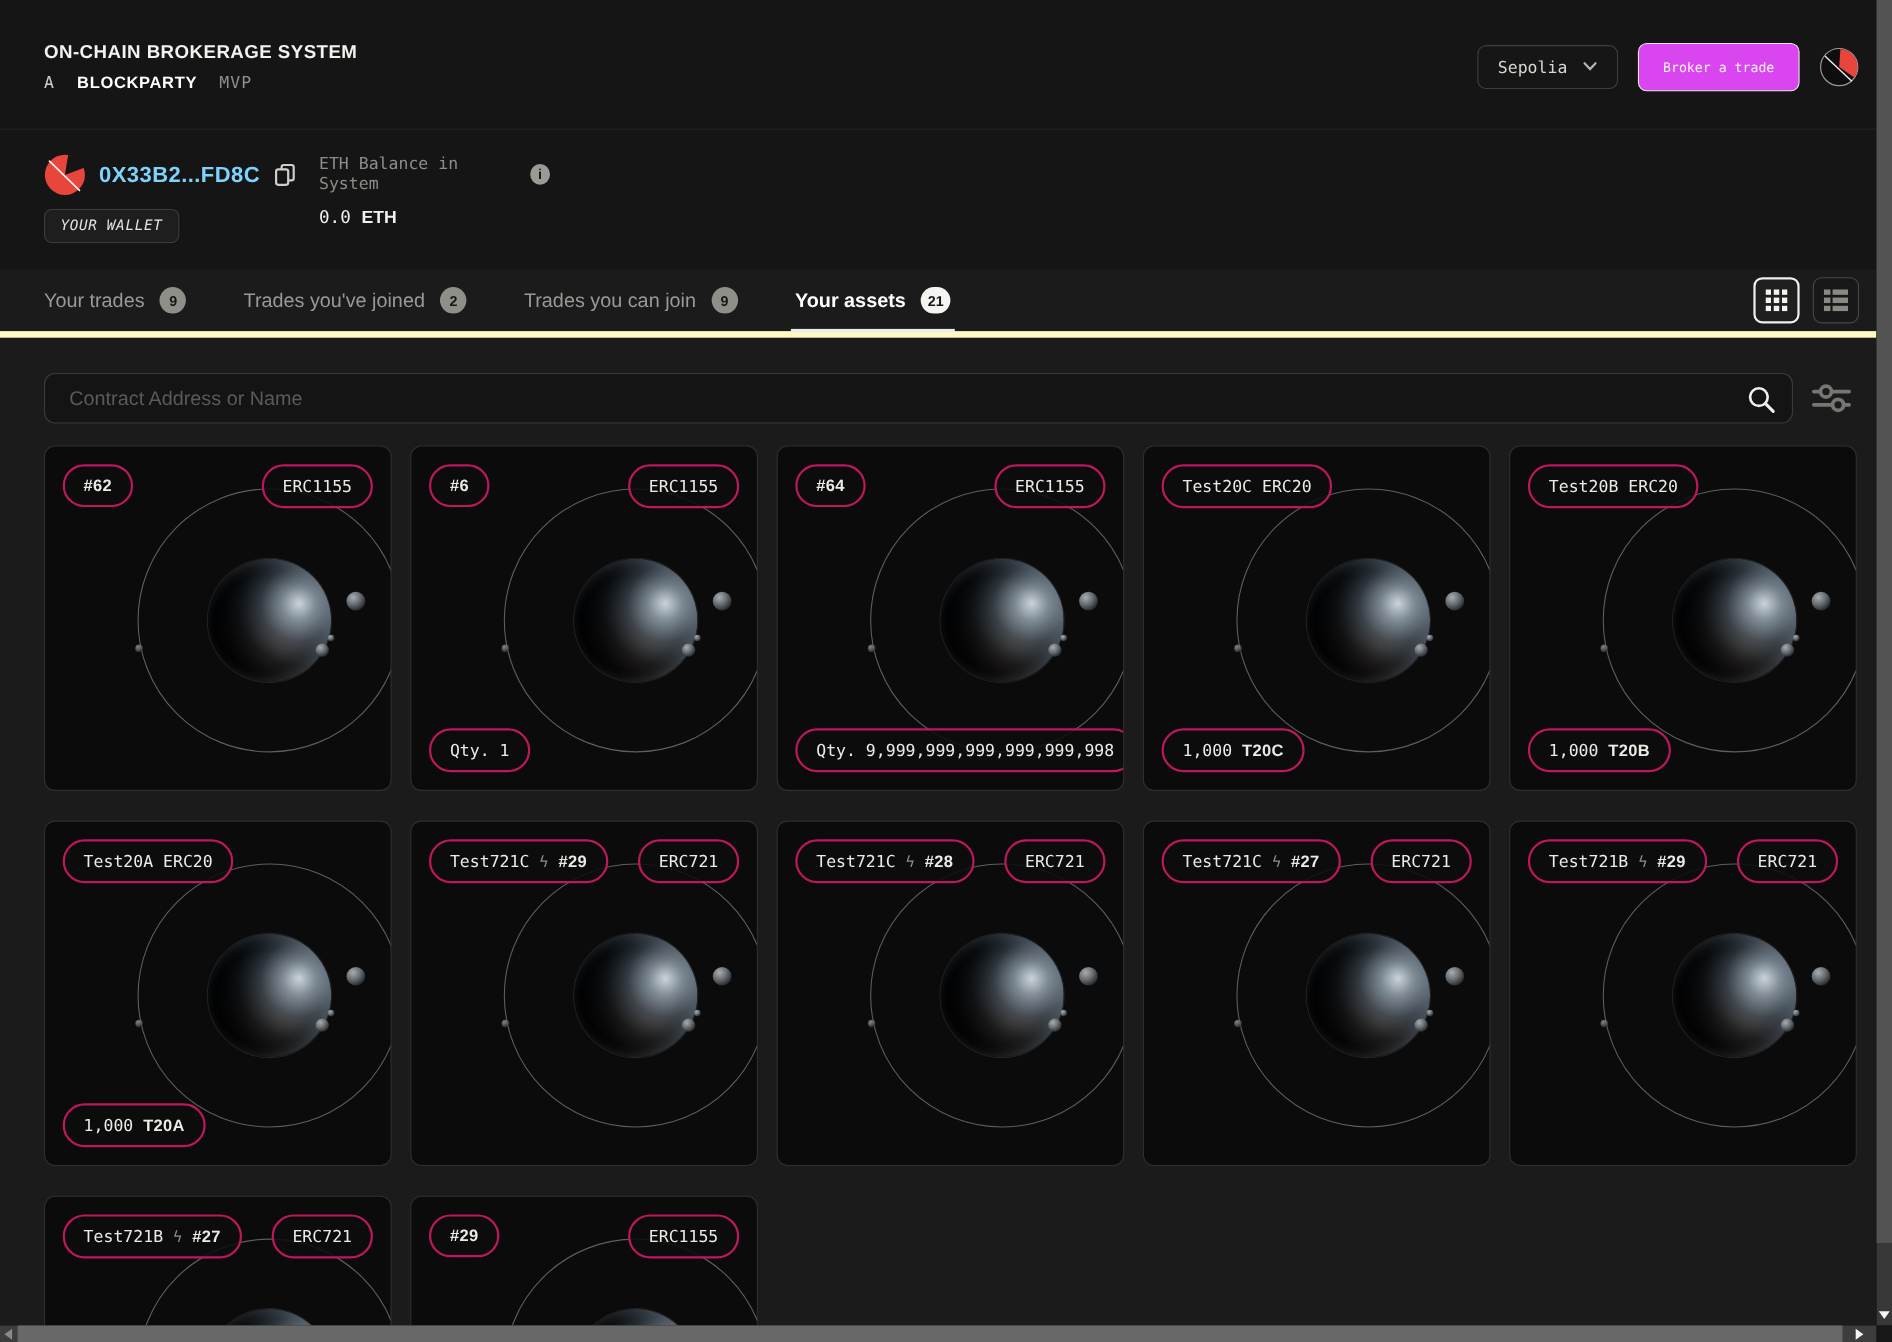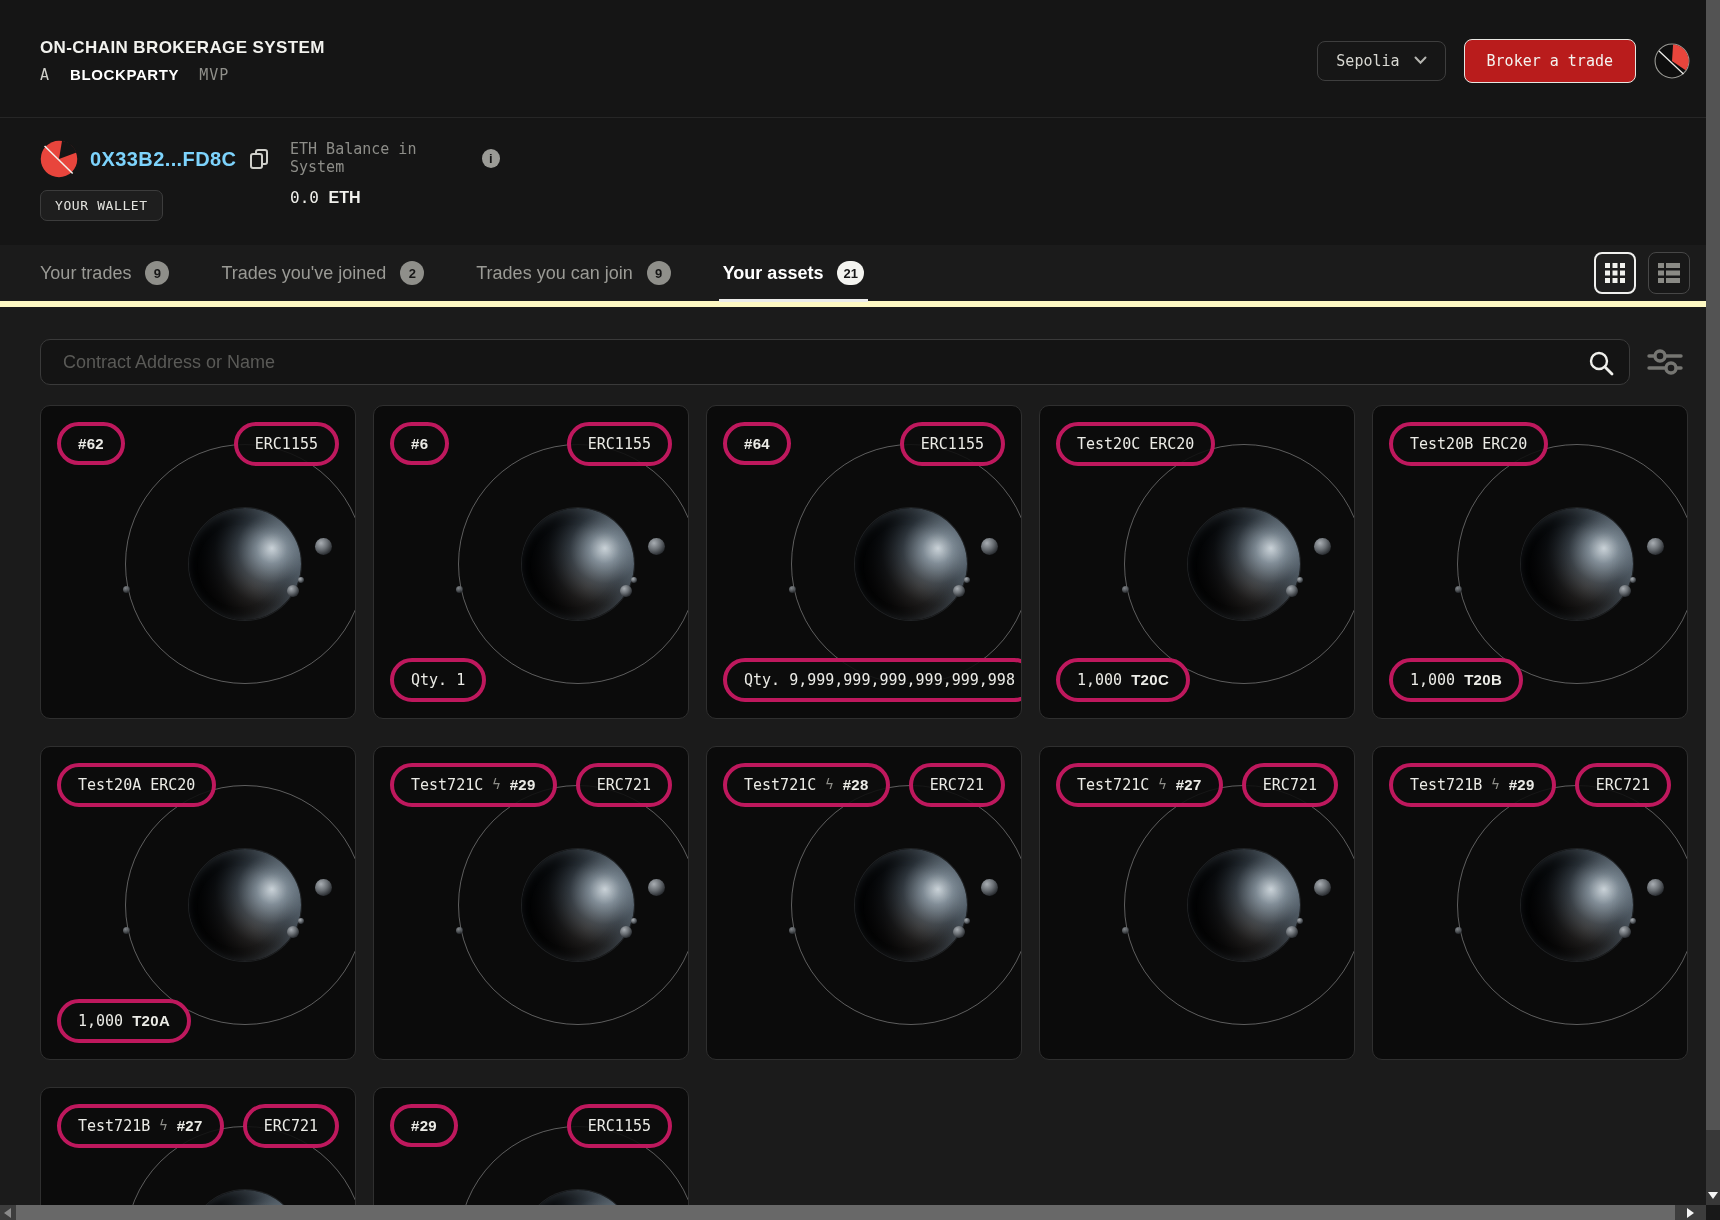--- a/index.html
+++ b/index.html
@@ -11,33 +11,33 @@
   
   .site-header { display:flex; justify-content:space-between; align-items:center;
     padding:24px 16px 20px 40px; border-bottom:1px solid #262626; background:#151515; height:118px; }
   .brand-title { font-family:"Liberation Sans", sans-serif; font-weight:800; font-size:17px; letter-spacing:.4px; color:#f2f2ee; }
   .brand-sub { margin-top:8px; font-size:15px; color:#cfcfc9; letter-spacing:1px; }
   .brand-sub .bp { font-family:"Liberation Sans", sans-serif; font-weight:800; color:#fff; letter-spacing:.6px; }
   .brand-sub .mvp { color:#8f8f8a; }
   .header-right { display:flex; align-items:center; gap:18px; }
   .net-select { display:flex; align-items:center; gap:14px; border:1px solid #3e3e3e; border-radius:8px;
     padding:10px 18px; font-size:15px; color:#d8d8d2; background:#161616; cursor:pointer; height:40px;text-align:right; }
-  .broker-btn { border:1.5px solid #e6e6e1; border-radius:8px; background:#b91c1c; color:#f4f4f0;
-    font-family:"DejaVu Sans Mono", monospace; font-size:15px; padding:11px 22px; height:44px; cursor:pointer; }
+  .broker-btn { border:1.5px solid #e6e6e1; border-radius:8px; background:#d946ef; color:#f4f4f0;
+    font-family:"DejaVu Sans Mono", monospace; font-size:12px; padding:11px 22px; height:44px; cursor:pointer; }
   .logo { width:36px; height:36px; }
 
   
   .wallet { background:#151515; padding:22px 40px 22px 40px; height:127px; display:flex; align-items:flex-start; }
   .wallet-id { width:250px; }
   .wallet-id-row { display:flex; align-items:center; gap:12px; }
   .avatar { width:38px; height:38px; }
   .addr { font-family:"Liberation Sans", sans-serif; font-weight:800; font-size:20px; letter-spacing:.4px; color:#7dd3fc; }
   .copy-btn { background:none; border:none; cursor:pointer; display:flex; padding:0; }
   .your-wallet { margin-top:12px; display:inline-block; border:1px solid #3c3c3c; background:#1e1e1e;
-    border-radius:7px; padding:7px 14px; font-size:13px; letter-spacing:.6px; color:#e3e3de; }
+    border-radius:7px; padding:7px 14px; font-size:13px; letter-spacing:.6px; color:#e3e3de;font-style:italic; }
   .bal-col { margin-left:38px; width:210px; }
   .bal-col.sys { margin-left:0; }
   .bal-label { font-size:15px; color:#8d8d88; display:flex; align-items:center; gap:8px; }
   .bal-value { margin-top:12px; font-size:16px; color:#f0f0ec; }
   .bal-value .unit-b { font-family:"Liberation Sans", sans-serif; font-weight:800; }
   .info-icon { width:19px; height:19px; border-radius:50%; background:#9b9b96; color:#161616;
     font-family:"Liberation Sans", sans-serif; font-weight:800; font-size:13px;
     display:inline-flex; align-items:center; justify-content:center; cursor:pointer; }
 
   
@@ -80,22 +80,22 @@
       radial-gradient(circle at 58% 70%, rgba(141,101,66,.4) 0%, rgba(90,62,40,.18) 35%, rgba(0,0,0,0) 62%),
       radial-gradient(circle at 40% 50%, #06080b 0%, #0a0d11 100%);
     box-shadow: inset -6px 2px 14px rgba(170,190,205,.30), inset 26px -4px 40px rgba(0,0,0,.92),
       0 0 0 1px rgba(180,195,210,.12); }
   .moon { position:absolute; border-radius:50%;
     background:radial-gradient(circle at 35% 30%, #a8adb2 0%, #6a6f74 40%, #23262a 78%, #101215 100%); }
   .m1 { width:17px; height:17px; left:calc(65% + 70px); top:calc(50.5% - 26px); }
   .m2 { width:12px; height:12px; left:calc(65% + 42px); top:calc(50.5% + 21px); }
   .m3 { width:6px;  height:6px;  left:calc(65% + 53px); top:calc(50.5% + 13px); }
   .m4 { width:7px;  height:7px;  left:calc(65% - 122px); top:calc(50.5% + 22px); opacity:.75; }
-  .badge { position:absolute; display:inline-flex; align-items:flex-start; gap:9px; padding:9px 17px;
-    border:4px solid #be185d; border-radius:999px; background:rgba(12,12,12,.88);
+  .badge { position:absolute; display:inline-flex; align-items:flex-end; gap:9px; padding:9px 17px;
+    border:2px solid #be185d; border-radius:999px; background:rgba(12,12,12,.88);
     font-size:15px; color:#ebebe6; white-space:nowrap; }
   .badge .bold { font-family:"Liberation Sans", sans-serif; font-weight:800; letter-spacing:.3px; font-size:15px; }
   .badge .zap { color:#8d8d88; font-size:14px; }
   .badge.tl { left:16px; top:16px; }
   .badge.tr { right:16px; top:16px; }
   .badge.bl { left:16px; bottom:16px; }
 
   
   .vscroll { position:absolute; right:0; top:0; width:14px; height:1205px; background:#383838; }
   .vthumb { position:absolute; left:0; top:0; width:14px; height:1130px; background:#535353; }

